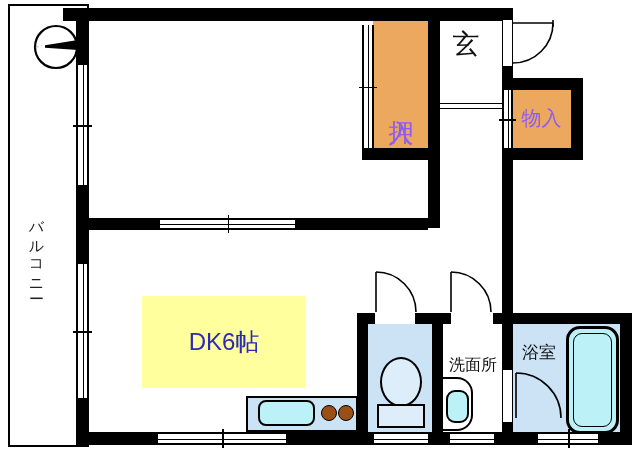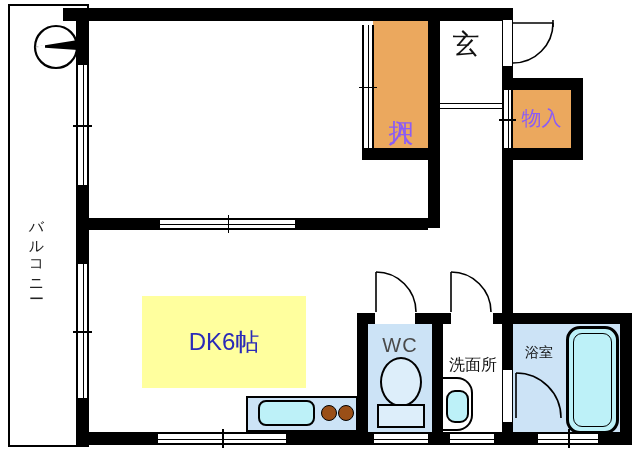--- a/index.html
+++ b/index.html
@@ -152,17 +152,16 @@
         <path d="M 516 373 A 45 45 0 0 1 561 418"></path>
       </g>
     </g>
   </svg>
 
   <div class="lbl hl" style="left:142px;top:296px;width:164px;height:92px;font-size:24px;">DK6帖</div>
   <div class="lbl vtext" style="left:24px;top:183px;width:26px;height:138px;font-size:15px;letter-spacing:3px;color:#222;">バルコニー</div>
   <div class="lbl vtext maroon" style="left:373px;top:52px;width:56px;height:96px;font-size:25px;">押入</div>
   <div class="lbl" style="left:446px;top:24px;width:40px;height:40px;font-size:27px;color:#111;">玄</div>
   <div class="lbl maroon" style="left:512px;top:100px;width:59px;height:36px;font-size:20px;">物入</div>
-  <div class="lbl" style="left:368px;top:332px;width:64px;height:26px;font-size:20px;color:#4a4a4a;letter-spacing:1px;">WC</div>
   <div class="lbl" style="left:440px;top:354px;width:66px;height:22px;font-size:16px;color:#111;">洗面所</div>
-  <div class="lbl" style="left:514px;top:340px;width:50px;height:24px;font-size:14px;color:#111;">浴室</div>
+  <div class="lbl" style="left:514px;top:340px;width:50px;height:24px;font-size:17px;color:#111;">浴室</div>
 
 </div>
 
 </body></html>

